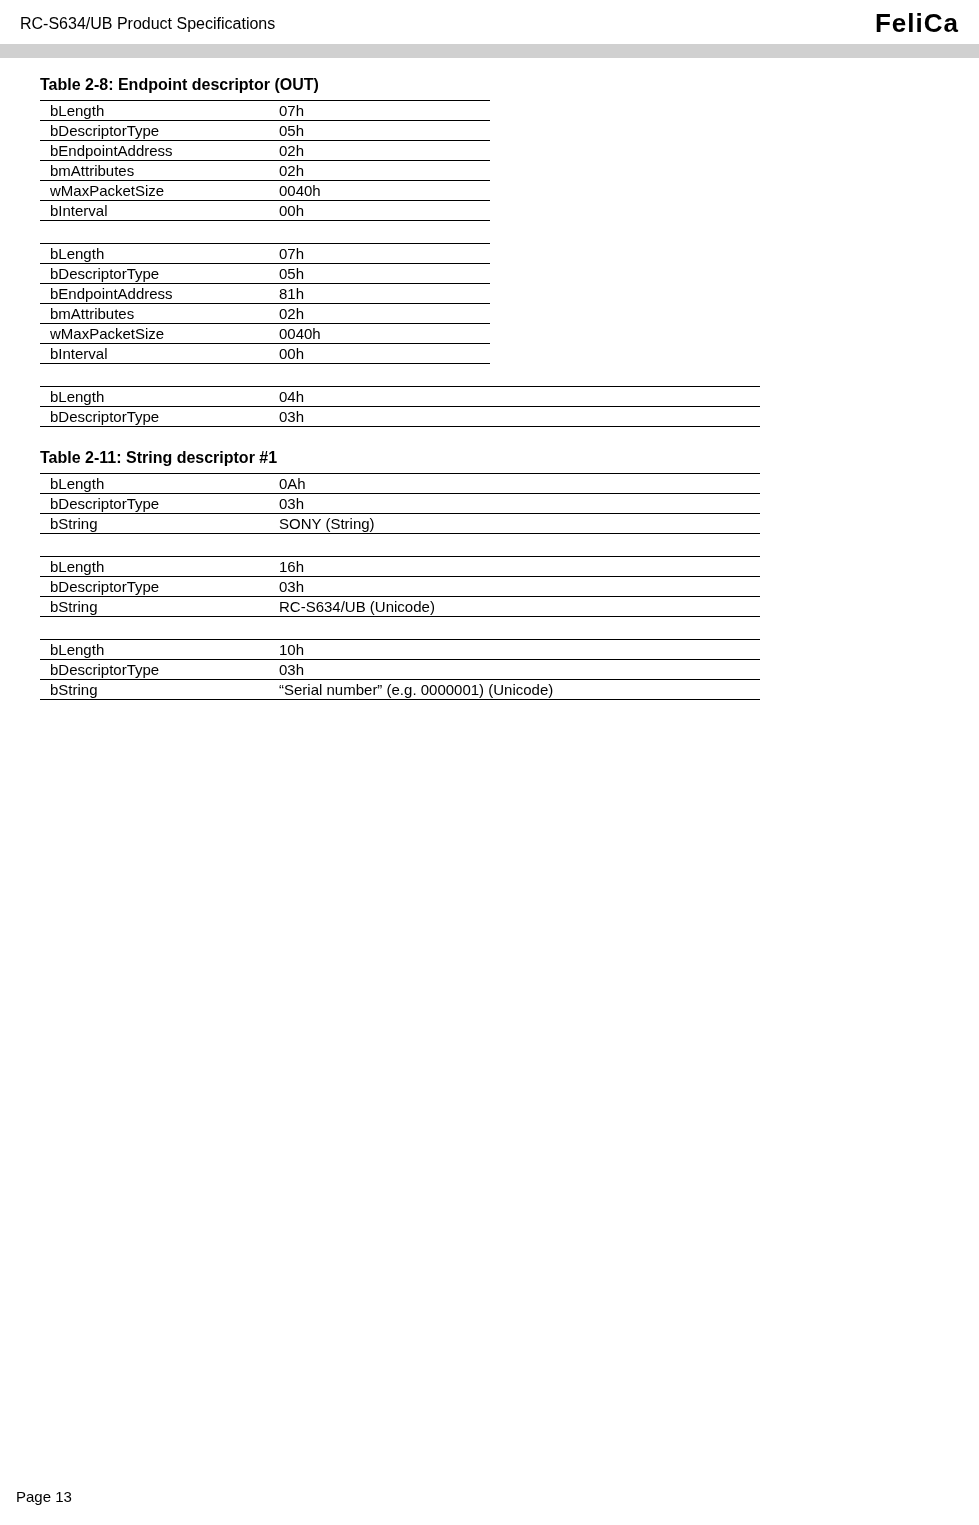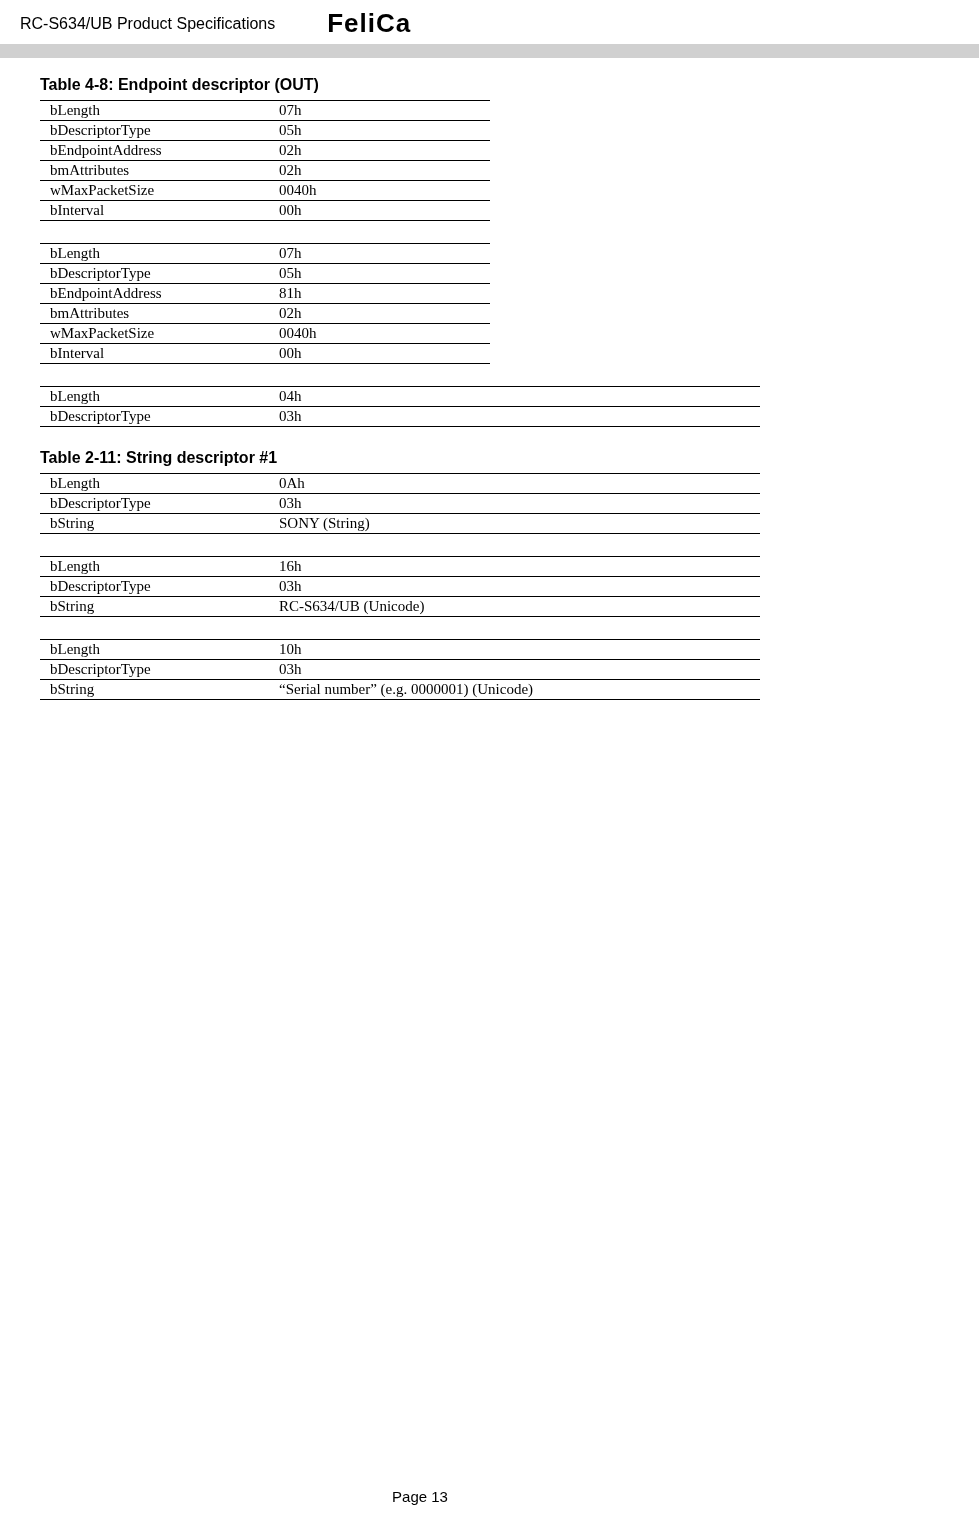--- a/index.html
+++ b/index.html
@@ -5,20 +5,21 @@
   body {
     font-family: Arial, Helvetica, sans-serif;
     margin: 0;
     padding: 0;
     background: #fff;
     color: #000;
     width: 979px;
   }
   .header {
     display: flex;
+    justify-content: space-between;
     align-items: center;
     padding: 8px 20px 5px 20px;
     font-size: 16px;
     gap: 12px;
   }
   .header-left { font-weight: normal; }
   .header-right {
     font-family: Arial, sans-serif;
     font-weight: bold;
     font-size: 26px;
@@ -37,36 +38,35 @@
     margin-bottom: 22px;
   }
   .caption {
     font-weight: bold;
     font-size: 16px;
     margin-bottom: 6px;
   }
   table {
     border-collapse: collapse;
     font-size: 15px;
-    font-family: Liberation Serif, serif;
   }
   table.narrow { width: 450px; }
   table.wide { width: 720px; }
   td {
     border-top: 1px solid #000;
     border-bottom: 1px solid #000;
     padding: 1px 4px 1px 10px;
     vertical-align: top;
   }
   td.col1 { width: 215px; }
   td.col1w { width: 215px; }
   .footer {
-    text-align: center;
+    text-align: left;
     font-size: 15px;
-    padding: 10px 0 20px 0;
+    padding: 10px 0 20px 16px;
     position: absolute;
     bottom: 0;
     width: 840px;
   }
   .page-wrap {
     position: relative;
     min-height: 1525px;
   }
 </style>
 </head>
@@ -76,21 +76,21 @@
 
   <div class="header">
     <div class="header-left">RC-S634/UB Product Specifications</div>
     <div class="header-right">FeliCa</div>
   </div>
   <div class="gray-bar"></div>
 
   <div class="content">
 
     <div class="table-block">
-      <div class="caption">Table 4-8: Endpoint descriptor (OUT)</div>
+      <div class="caption">Table 2-8: Endpoint descriptor (OUT)</div>
       <table class="narrow">
         <tbody>
             <tr>
               <td class="col1">bLength</td>
               <td>07h</td>
             </tr>
         <tr>
               <td class="col1">bDescriptorType</td>
               <td>05h</td>
             </tr>

